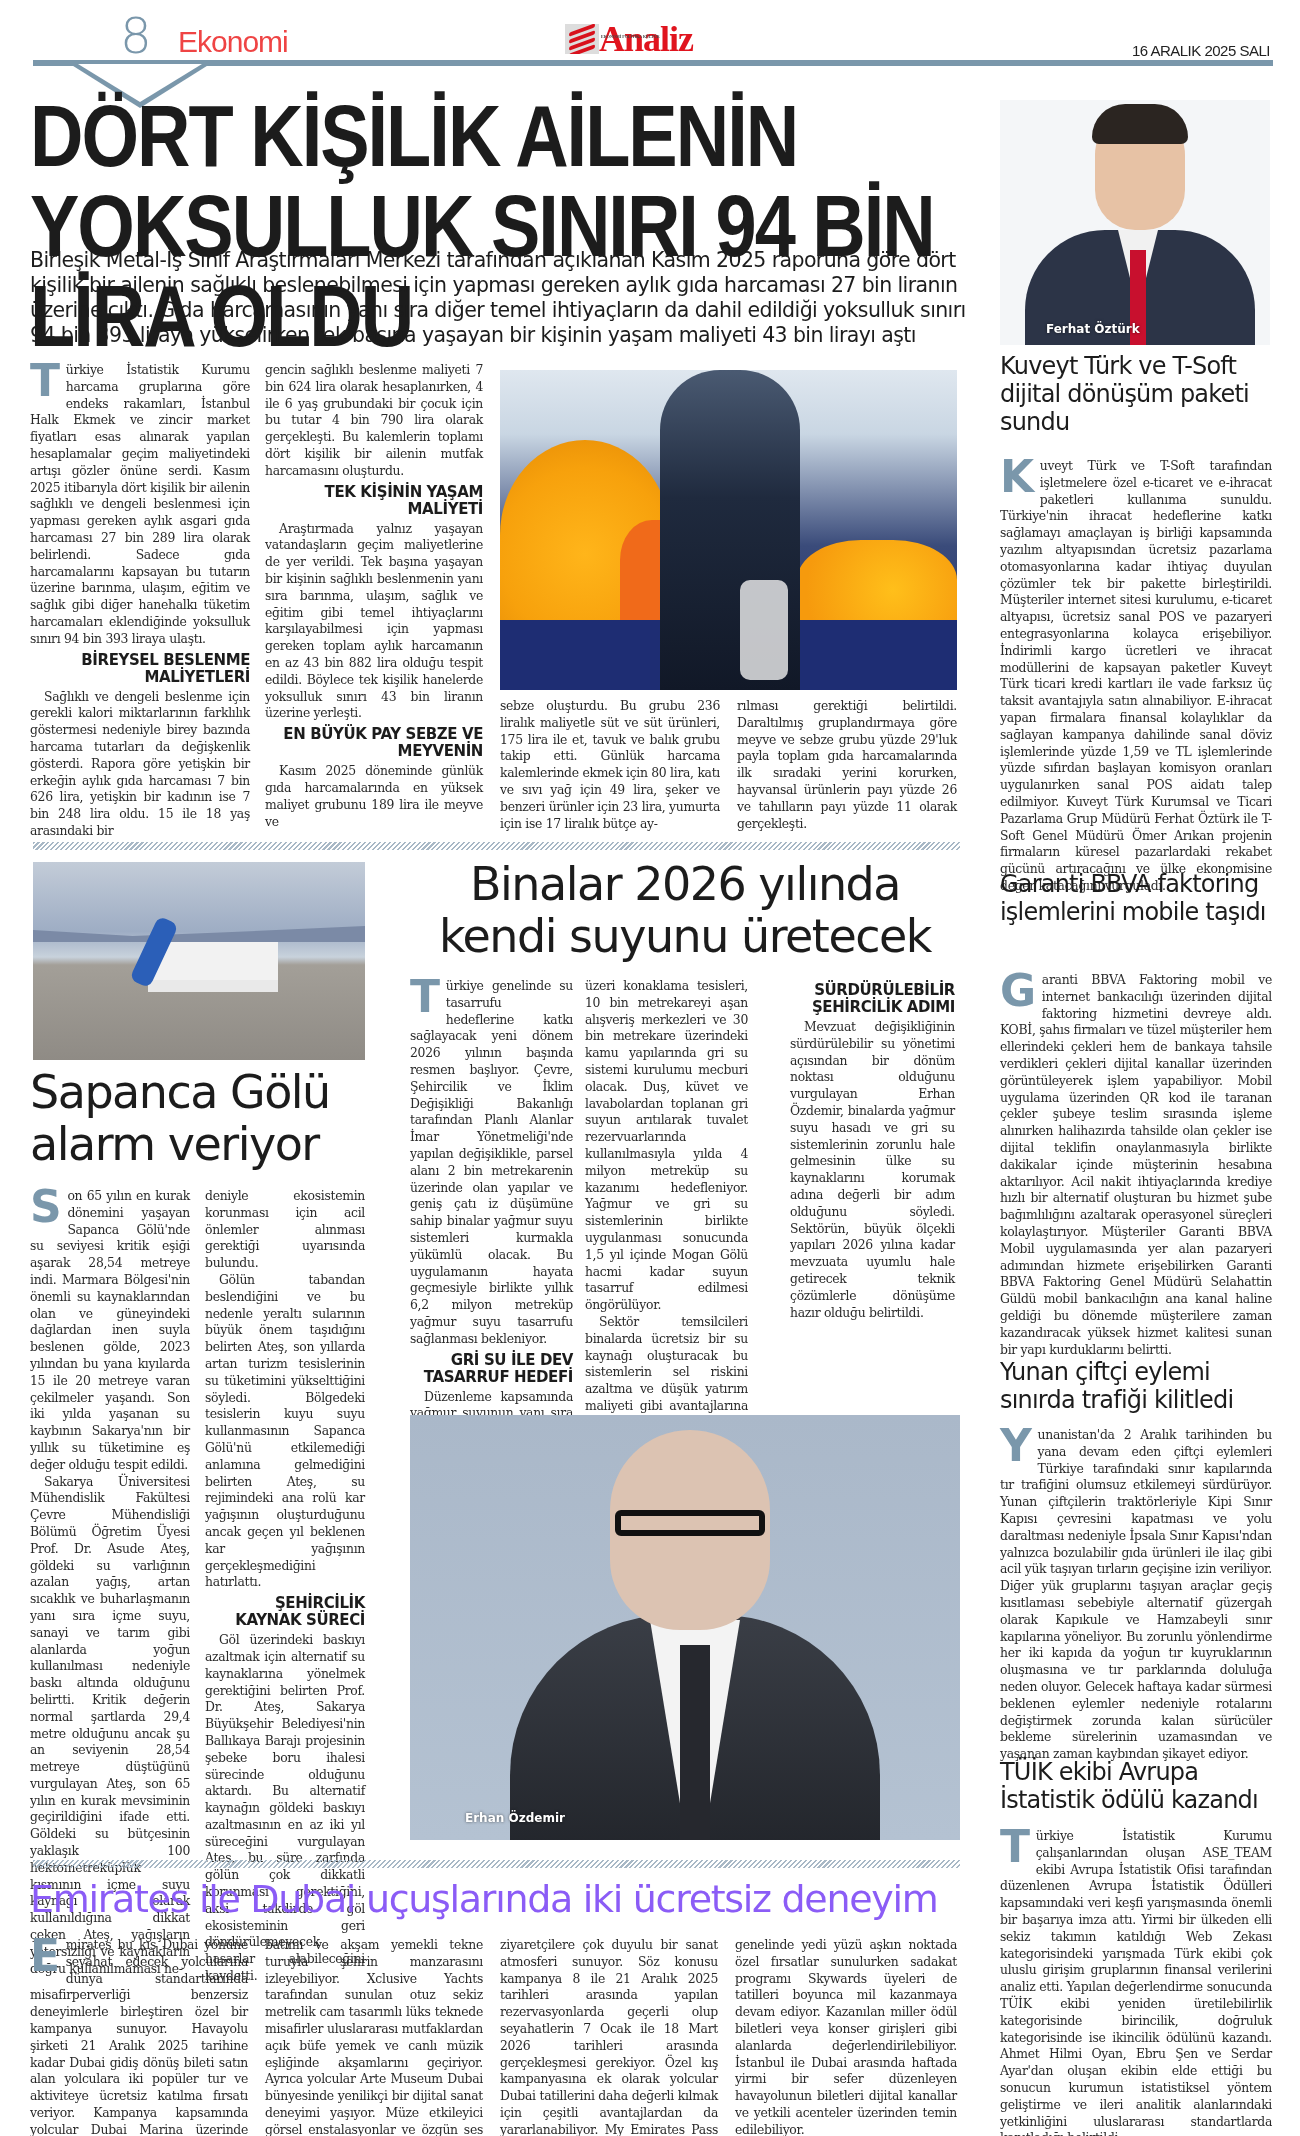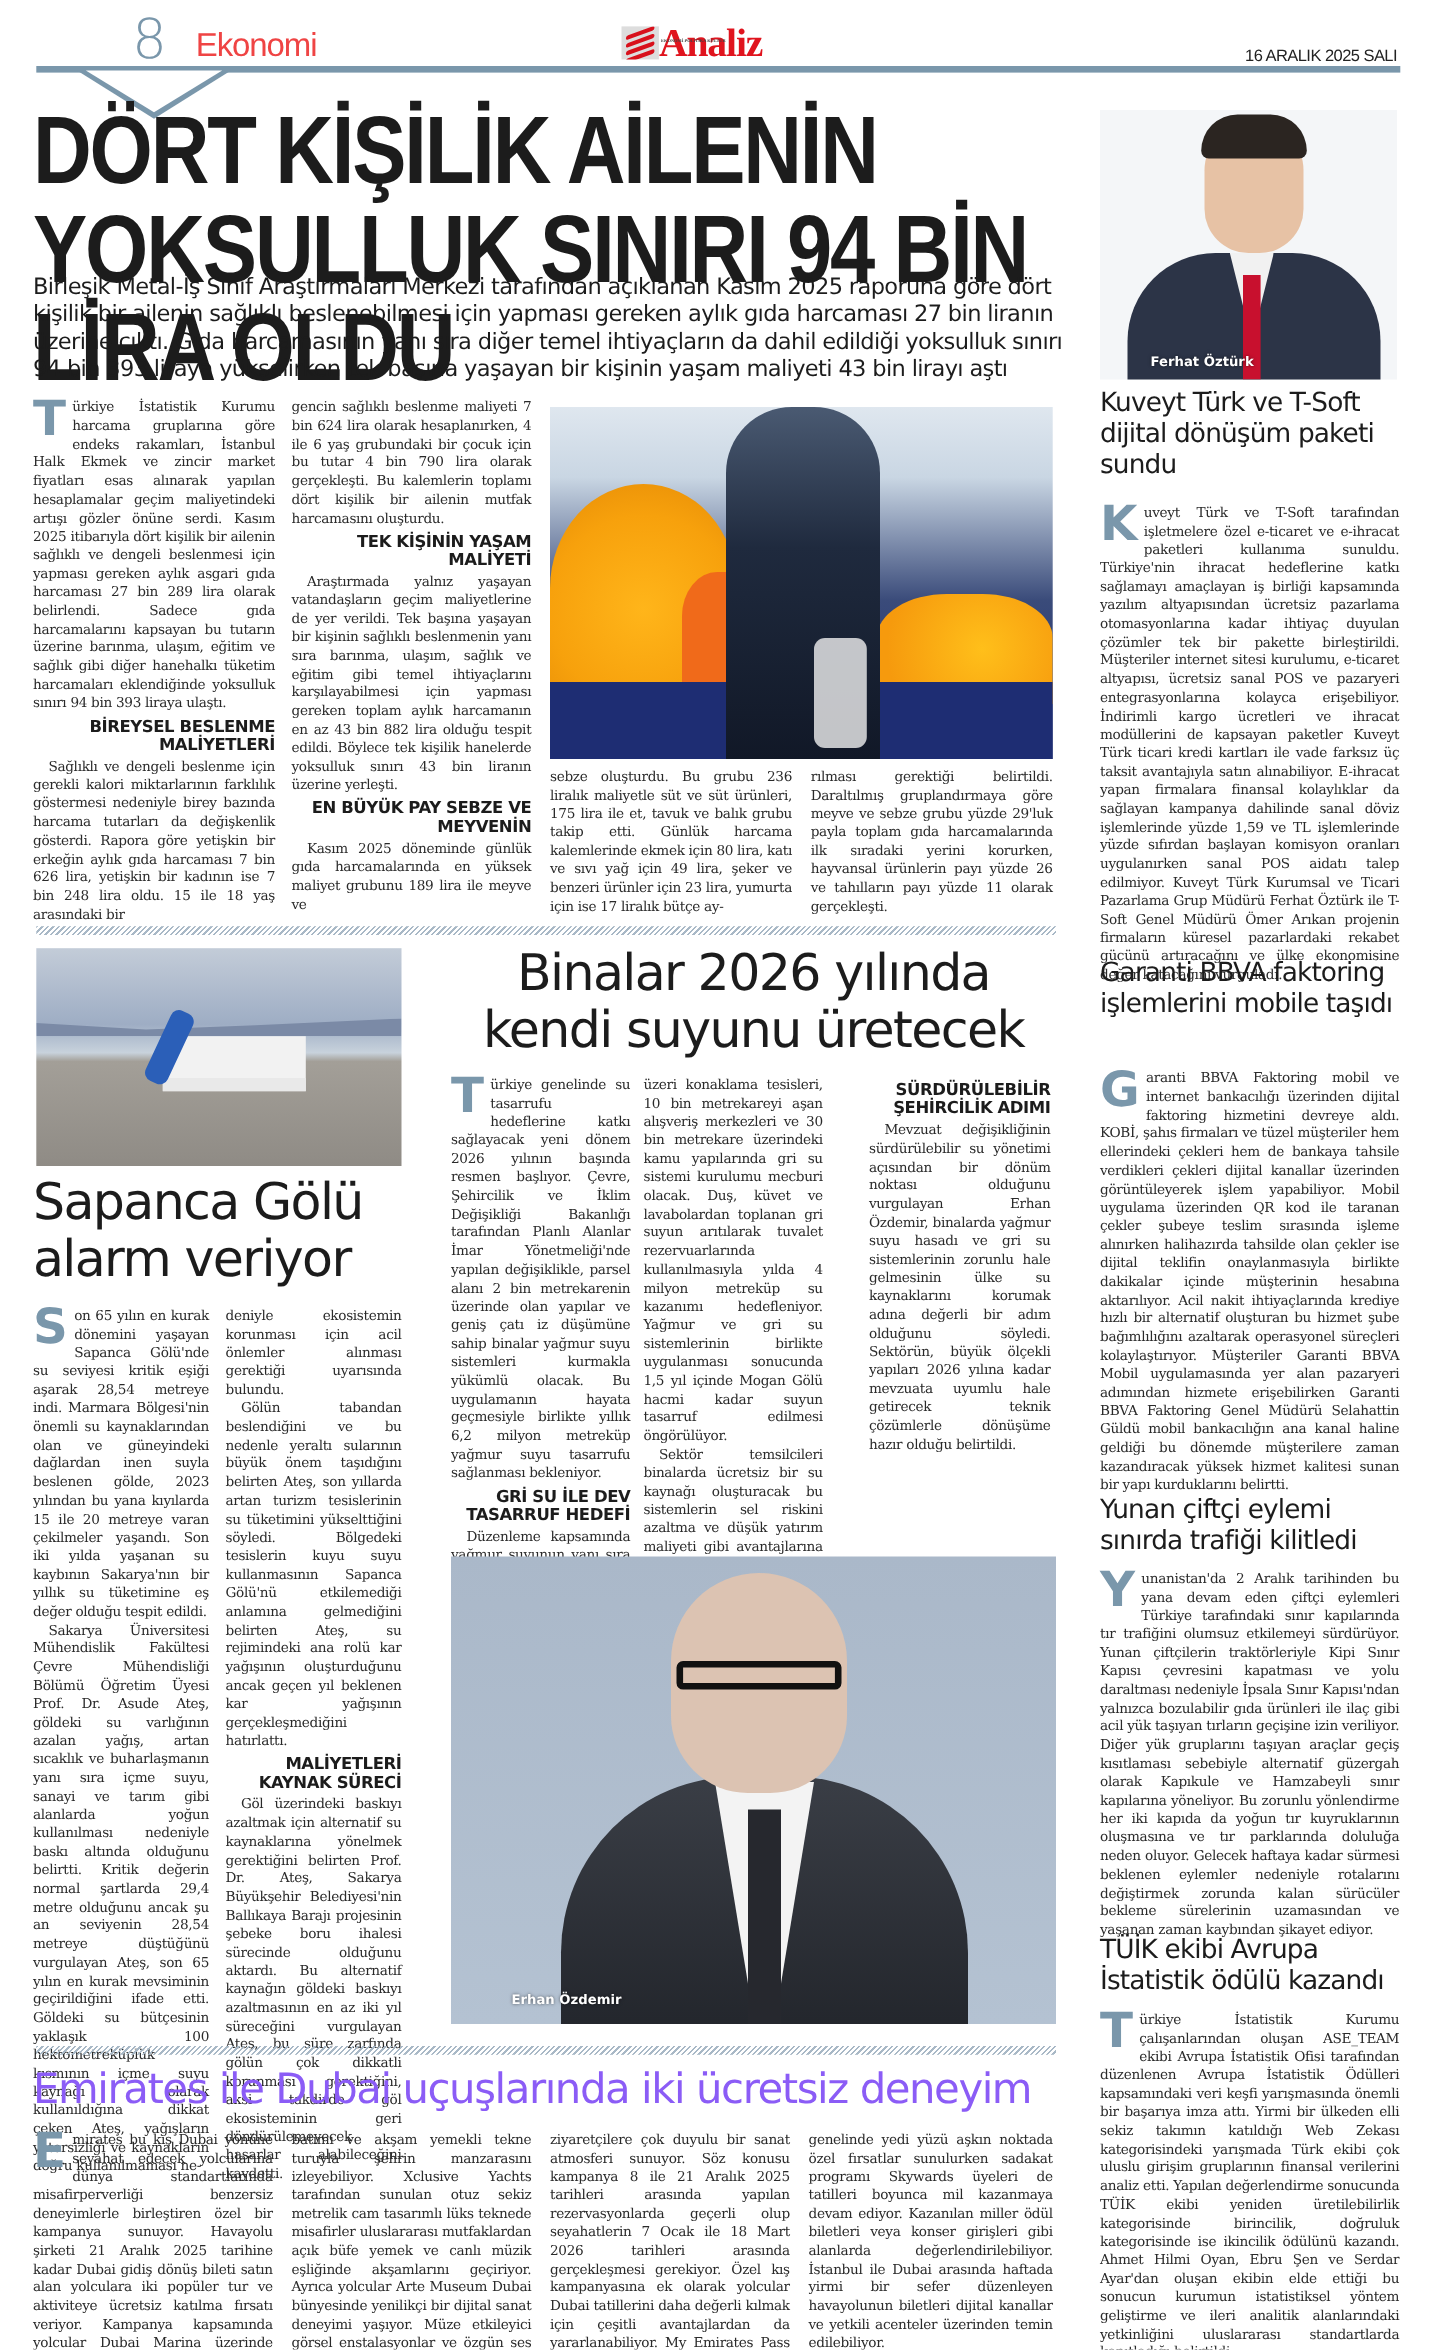--- a/index.html
+++ b/index.html
@@ -164,21 +164,21 @@
     <div class="slide"></div>
 </div>
 <div class="sec-head" style="left:30px; top:1066px; width:350px;">Sapanca Gölü alarm veriyor</div>
 <div class="col body" style="left:30px; top:1188px; width:160px;">
   <p class="first"><span class="dropcap">S</span><span>on 65 yılın en kurak dönemini yaşayan Sapanca Gölü'nde su seviyesi kritik eşiği aşarak 28,54 metreye indi. Marmara Bölgesi'nin önemli su kaynaklarından olan ve güneyindeki dağlardan inen suyla beslenen gölde, 2023 yılından bu yana kıyılarda 15 ile 20 metreye varan çekilmeler yaşandı. Son iki yılda yaşanan su kaybının Sakarya'nın bir yıllık su tüketimine eş değer olduğu tespit edildi.</span></p>
   <p>Sakarya Üniversitesi Mühendislik Fakültesi Çevre Mühendisliği Bölümü Öğretim Üyesi Prof. Dr. Asude Ateş, göldeki su varlığının azalan yağış, artan sıcaklık ve buharlaşmanın yanı sıra içme suyu, sanayi ve tarım gibi alanlarda yoğun kullanılması nedeniyle baskı altında olduğunu belirtti. Kritik değerin normal şartlarda 29,4 metre olduğunu ancak şu an seviyenin 28,54 metreye düştüğünü vurgulayan Ateş, son 65 yılın en kurak mevsiminin geçirildiğini ifade etti. Göldeki su bütçesinin yaklaşık 100 hektometreküplük kısmının içme suyu kaynağı olarak kullanıldığına dikkat çeken Ateş, yağışların yetersizliği ve kaynakların doğru kullanılmaması ne-</p>
 </div>
 <div class="col body" style="left:205px; top:1188px; width:160px;">
   <p class="first">deniyle ekosistemin korunması için acil önlemler alınması gerektiği uyarısında bulundu.</p>
   <p>Gölün tabandan beslendiğini ve bu nedenle yeraltı sularının büyük önem taşıdığını belirten Ateş, son yıllarda artan turizm tesislerinin su tüketimini yükselttiğini söyledi. Bölgedeki tesislerin kuyu suyu kullanmasının Sapanca Gölü'nü etkilemediği anlamına gelmediğini belirten Ateş, su rejimindeki ana rolü kar yağışının oluşturduğunu ancak geçen yıl beklenen kar yağışının gerçekleşmediğini hatırlattı.</p>
-  <div class="subhead">MALİYETLERİ KAYNAK SÜRECİ</div>
+  <div class="subhead">ŞEHİRCİLİK KAYNAK SÜRECİ</div>
   <p>Göl üzerindeki baskıyı azaltmak için alternatif su kaynaklarına yönelmek gerektiğini belirten Prof. Dr. Ateş, Sakarya Büyükşehir Belediyesi'nin Ballıkaya Barajı projesinin şebeke boru ihalesi sürecinde olduğunu aktardı. Bu alternatif kaynağın göldeki baskıyı azaltmasının en az iki yıl süreceğini vurgulayan Ateş, bu süre zarfında gölün çok dikkatli korunması gerektiğini, aksi takdirde göl ekosisteminin geri döndürülemeyecek hasarlar alabileceğini kaydetti.</p>
 </div>
 
 <div class="sec-head" style="left:405px; top:858px; width:560px; text-align:center;">Binalar 2026 yılında kendi suyunu üretecek</div>
 <div class="col body" style="left:410px; top:978px; width:163px;">
   <p class="first"><span class="dropcap">T</span><span>ürkiye genelinde su tasarrufu hedeflerine katkı sağlayacak yeni dönem 2026 yılının başında resmen başlıyor. Çevre, Şehircilik ve İklim Değişikliği Bakanlığı tarafından Planlı Alanlar İmar Yönetmeliği'nde yapılan değişiklikle, parsel alanı 2 bin metrekarenin üzerinde olan yapılar ve geniş çatı iz düşümüne sahip binalar yağmur suyu sistemleri kurmakla yükümlü olacak. Bu uygulamanın hayata geçmesiyle birlikte yıllık 6,2 milyon metreküp yağmur suyu tasarrufu sağlanması bekleniyor.</span></p>
   <div class="subhead">GRİ SU İLE DEV TASARRUF HEDEFİ</div>
   <p>Düzenleme kapsamında yağmur suyunun yanı sıra gri su kullanımı da zorunlu hale geliyor. Buna göre 200 yatak</p>
 </div>
 <div class="col body" style="left:585px; top:978px; width:163px;">

